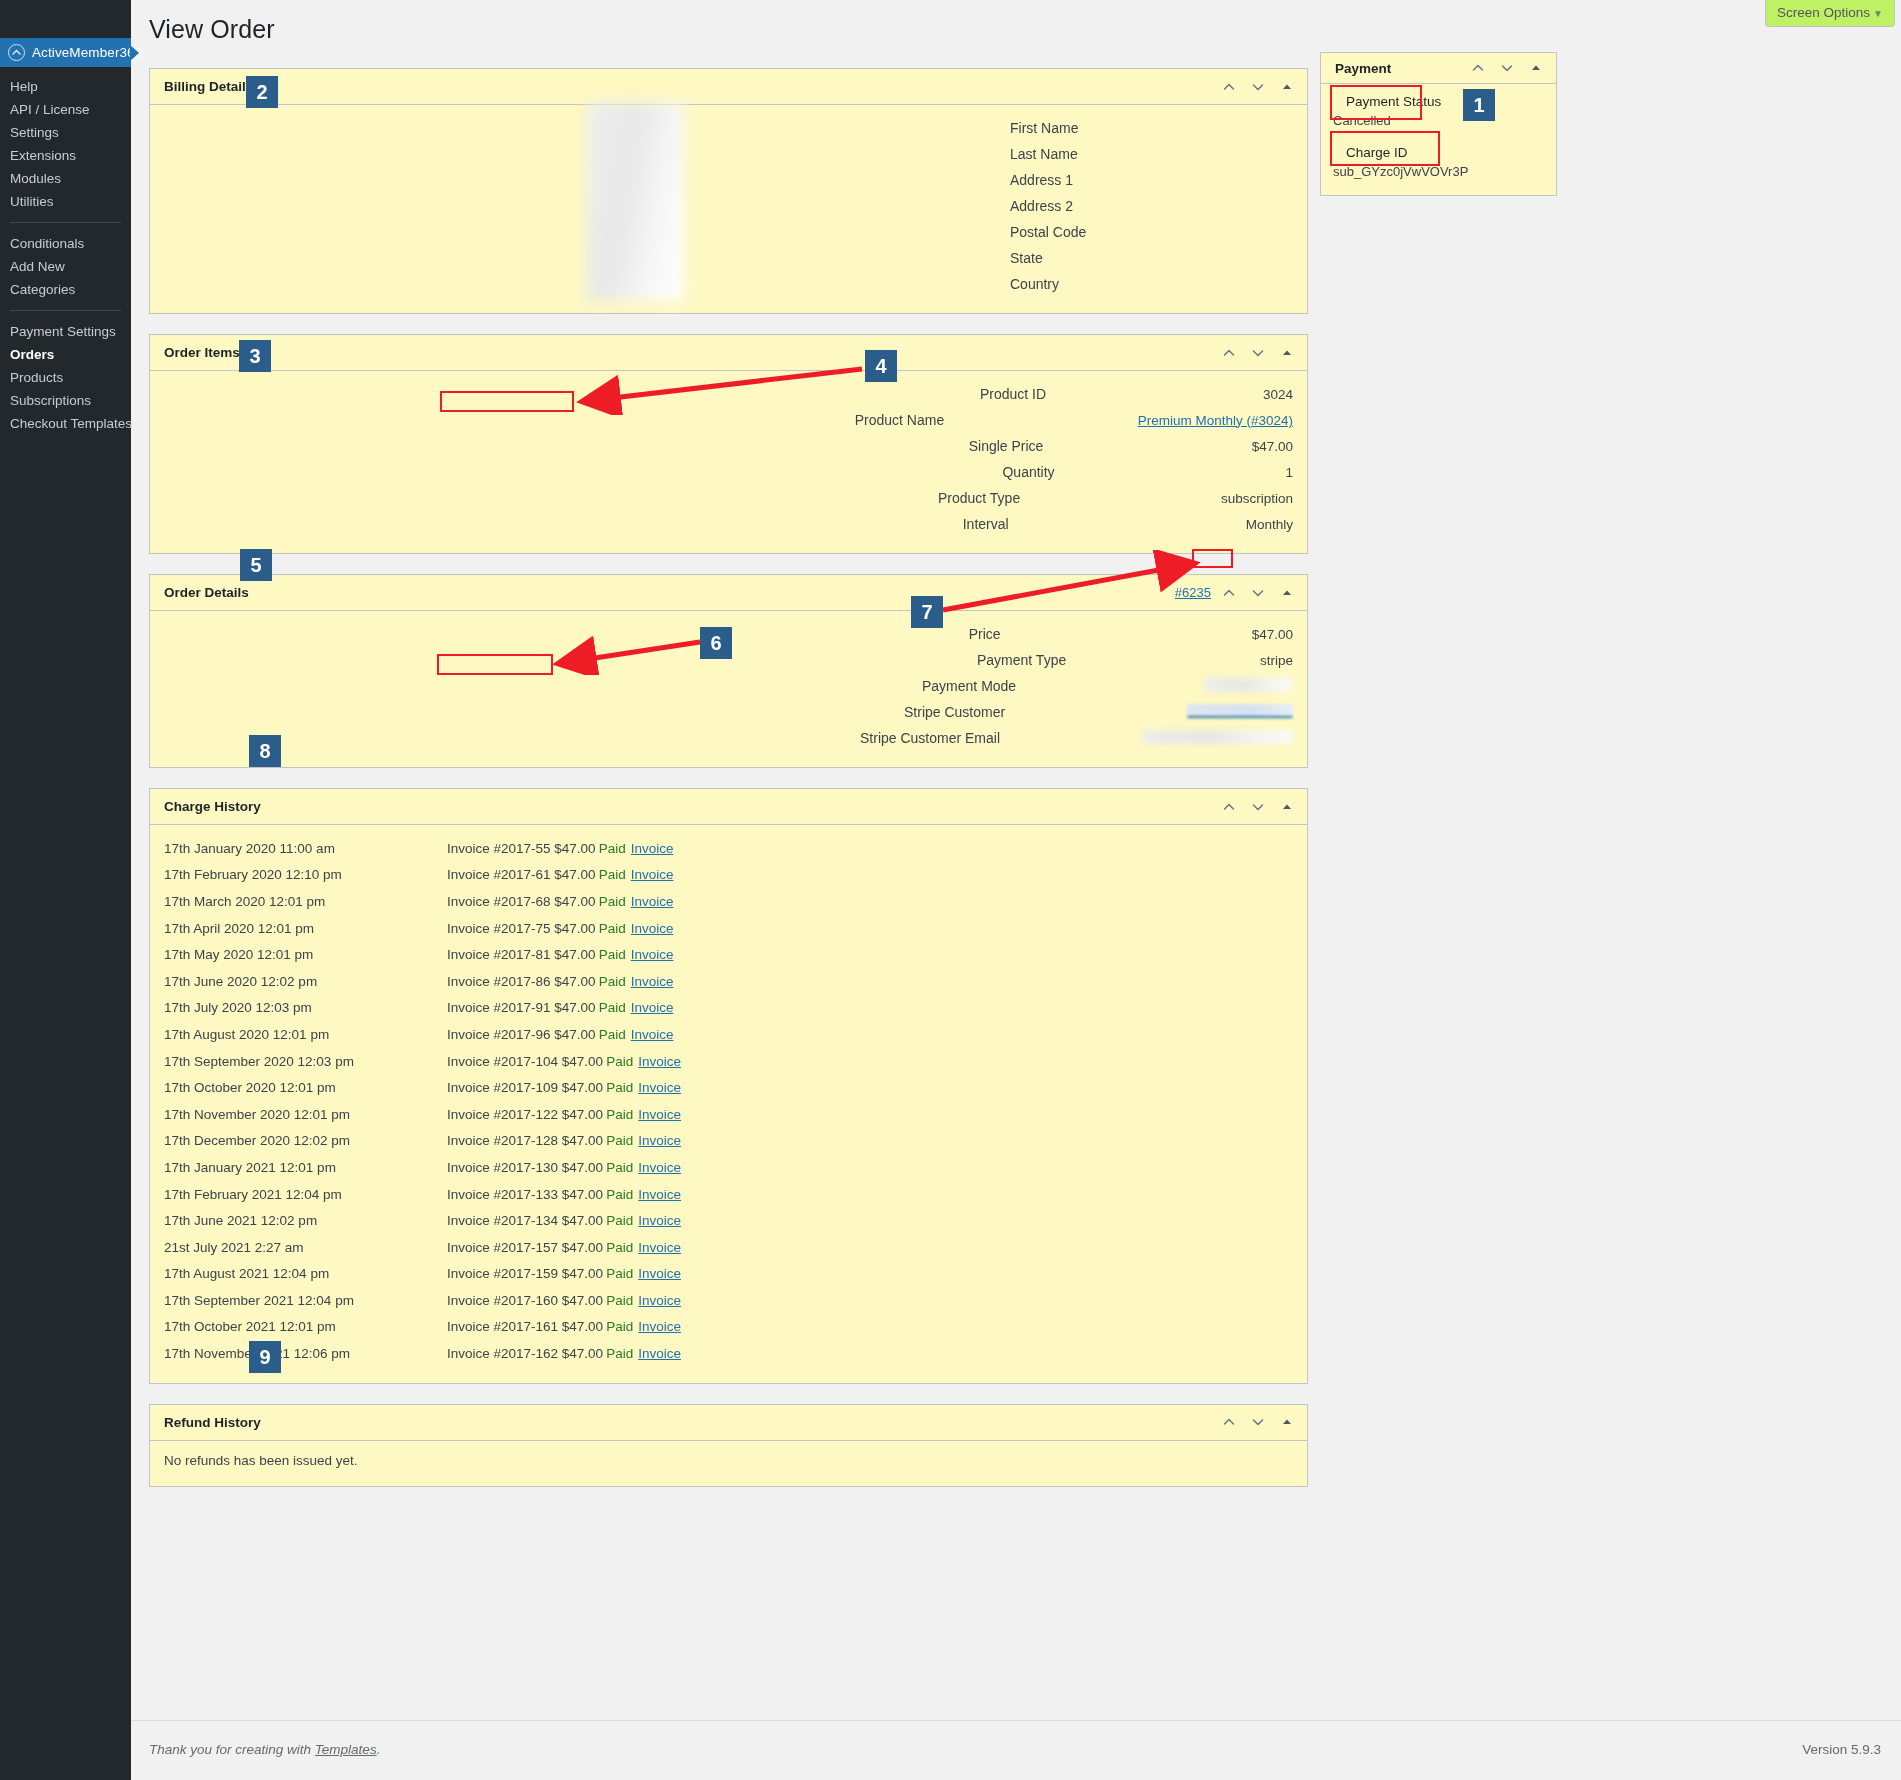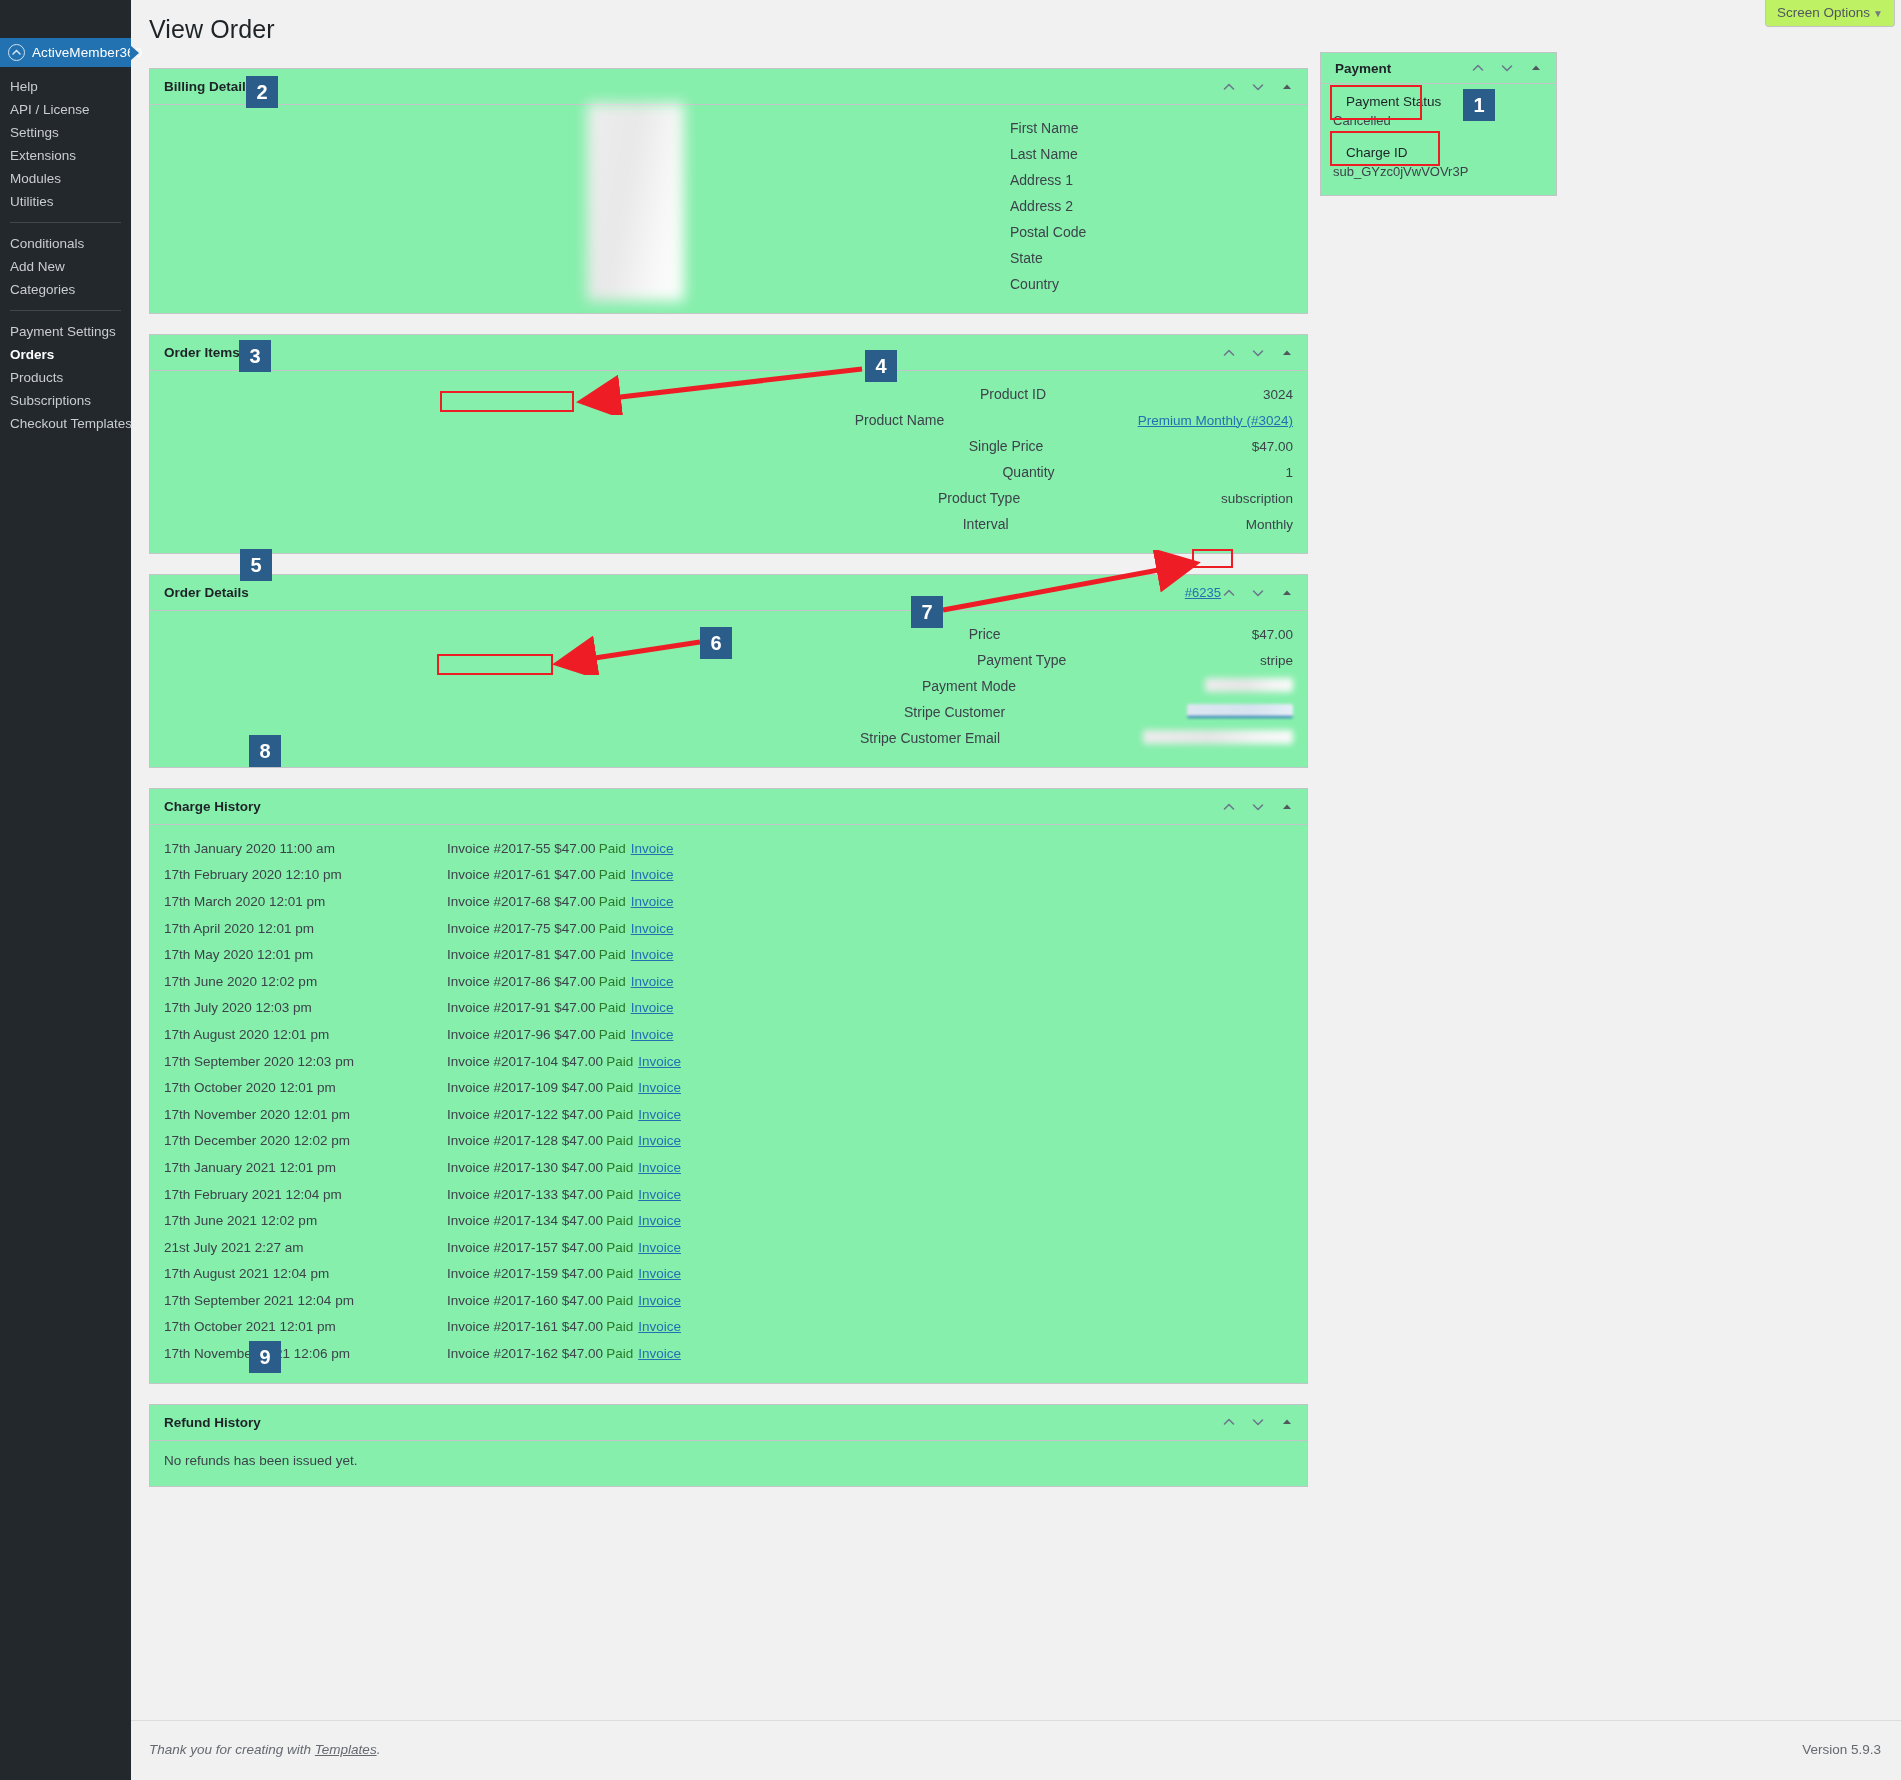--- a/index.html
+++ b/index.html
@@ -113,21 +113,21 @@
     width: 1159px;
   }
   #col-side {
     position: absolute;
     left: 1189px; top: 52px;
     width: 237px;
   }
 
   
   .postbox {
-    background: #86efac;
+    background: #fef9c3;
     border: 1px solid #c3c4c7;
     margin-bottom: 20px;
     position: relative;
   }
   .postbox-header {
     display: flex;
     align-items: center;
     height: 36px;
     border-bottom: 1px solid #c3c4c7;
     padding: 0 8px 0 14px;
@@ -137,20 +137,21 @@
     font-size: 13.5px;
     font-weight: bold;
     color: #1d2327;
     white-space: nowrap;
   }
   .header-spacer { flex: 1 1 auto; }
   .header-link {
     color: #2271b1;
     font-size: 13px;
     text-decoration: underline;
+    margin-right: 10px;
     position: relative;
   }
   .hdr-icons { display: flex; align-items: center; gap: 13px; padding-right: 4px; }
   .hdr-icon { width: 16px; height: 16px; display: flex; align-items: center; justify-content: center; cursor: pointer; }
   .hdr-icon svg { display: block; }
   .postbox-body { padding: 10px 14px 16px 14px; }
 
   
   .frow {
     display: flex;

